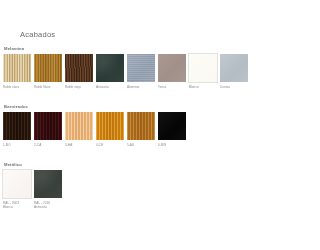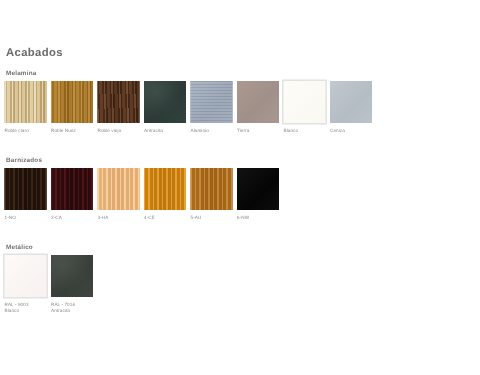--- a/index.html
+++ b/index.html
@@ -19,26 +19,26 @@
     position: relative;
     width: 250px;
     height: 250px;
     box-sizing: border-box;
     padding: 0;
     background: #ffffff;
   }
 
   .page-title {
     position: absolute;
-    left: 4px;
+    left: 20px;
     top: 30px;
     font-size: 7.5px;
     letter-spacing: 0.25px;
     color: #6a6a6a;
-    font-weight: 700;
+    font-weight: 400;
     white-space: nowrap;
   }
 
   .section {
     position: absolute;
     left: 0;
     width: 250px;
   }
   .section-title {
     position: absolute;

